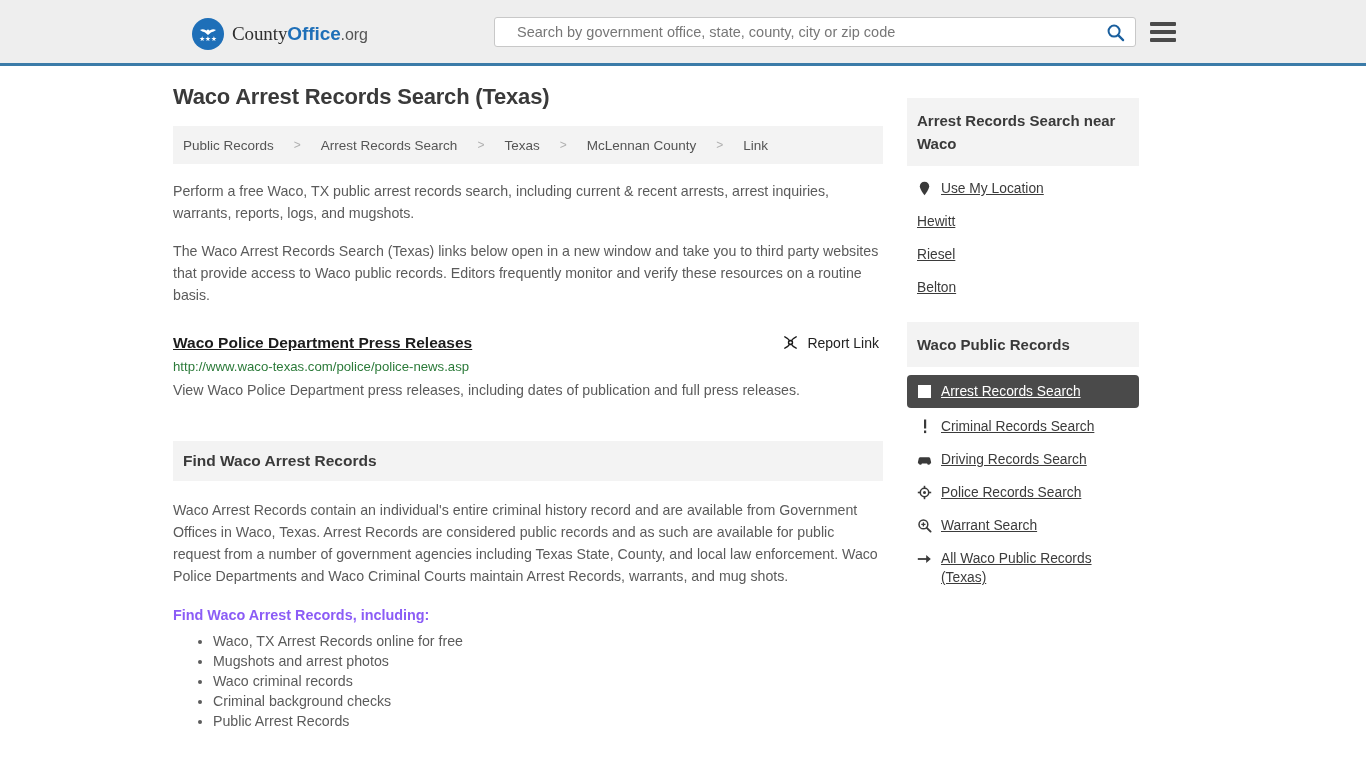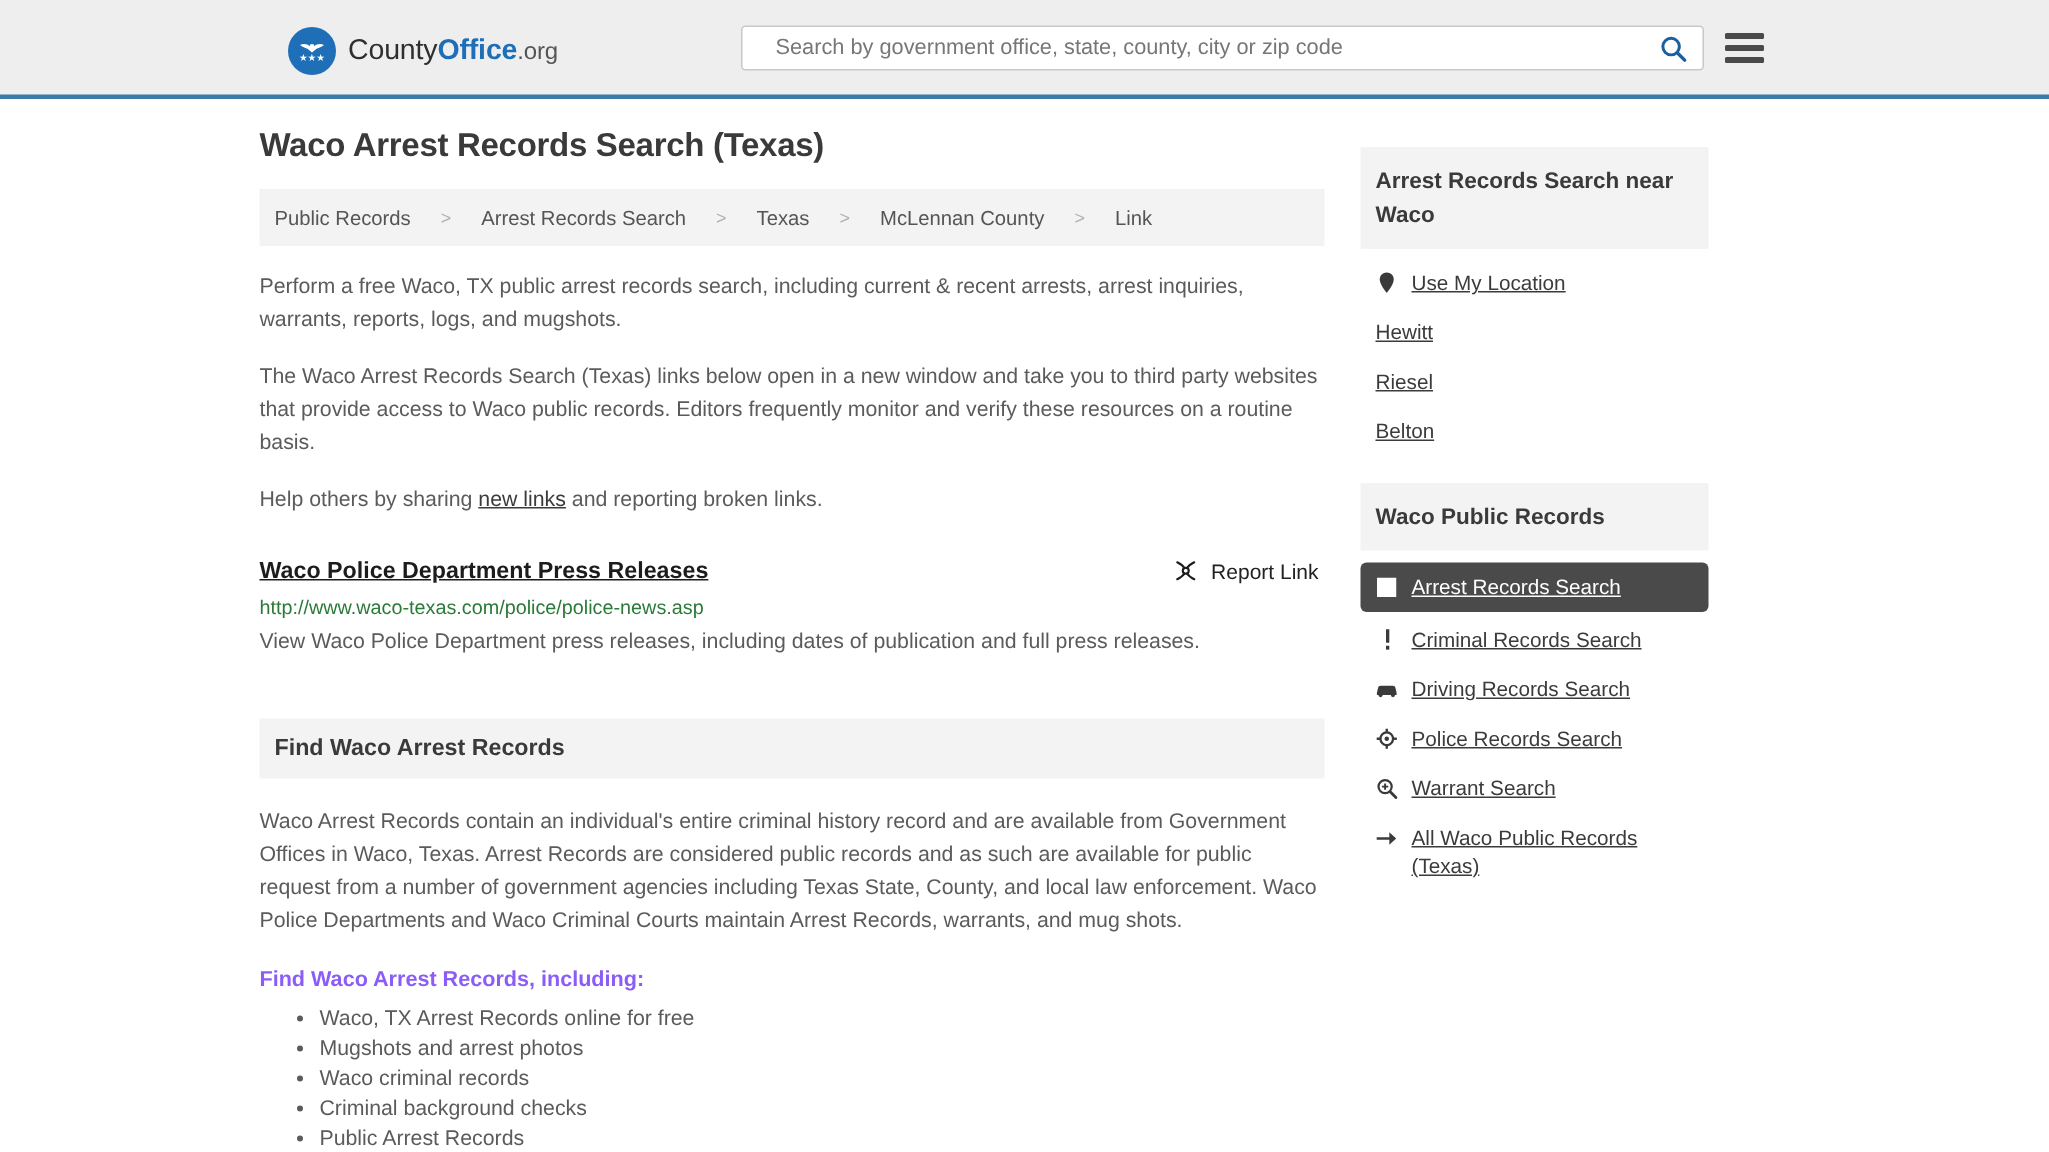--- a/index.html
+++ b/index.html
@@ -43,21 +43,21 @@
     flex-direction: column;
     overflow: hidden;
   }
   .brand-mark svg { display: block; }
   .brand-text {
     font-size: 19px;
     color: #2f2f2f;
     letter-spacing: -0.1px;
     white-space: nowrap;
   }
-  .brand-text .b-county { color: #2f2f2f; }
+  .brand-text .b-county { color: #2f2f2f; font-family: Liberation Serif, serif; }
   .brand-text .b-office { color: #1e6fb8; font-weight: bold; }
   .brand-text .b-org { color: #555; font-size: 16px; }
 
   .searchwrap {
     position: absolute;
     left: 494px;
     top: 17px;
     width: 642px;
     height: 30px;
     background: #ffffff;
@@ -325,21 +325,20 @@
         <a href="#">Texas</a>
         <span class="sep">&gt;</span>
         <a href="#">McLennan County</a>
         <span class="sep">&gt;</span>
         <a href="#">Link</a>
       </div>
 
       <p class="para">Perform a free Waco, TX public arrest records search, including current &amp; recent arrests, arrest inquiries, warrants, reports, logs, and mugshots.</p>
       <p class="para">The Waco Arrest Records Search (Texas) links below open in a new window and take you to third party websites that provide access to Waco public records. Editors frequently monitor and verify these resources on a routine basis.</p>
 
-      <p class="para"><span>Help others by sharing </span><a href="#">new links</a><span> and reporting broken links.</span></p>
 
       <div class="result">
         <div class="result-head">
           <a href="#" class="result-title">Waco Police Department Press Releases</a>
           <div class="report-link">
             <svg width="17" height="17" viewBox="0 0 18 18" aria-hidden="true">
               <path d="M3 3 C6 4.5 7.5 6 8.2 7.2 M9.8 10.8 C10.5 12 12 13.5 15 15" stroke="#1c1c1c" stroke-width="1.5" fill="none" stroke-linecap="round"></path>
               <path d="M15 3 C12 4.5 10.5 6 9.8 7.2 M8.2 10.8 C7.5 12 6 13.5 3 15" stroke="#1c1c1c" stroke-width="1.5" fill="none" stroke-linecap="round"></path>
               <circle cx="9" cy="9" r="2.1" fill="none" stroke="#1c1c1c" stroke-width="1.5"></circle>
             </svg>

